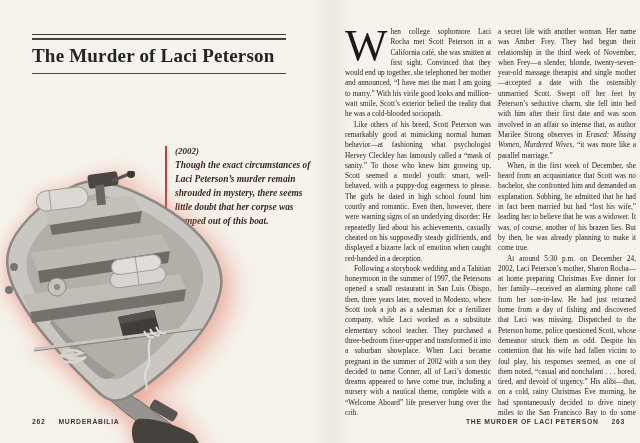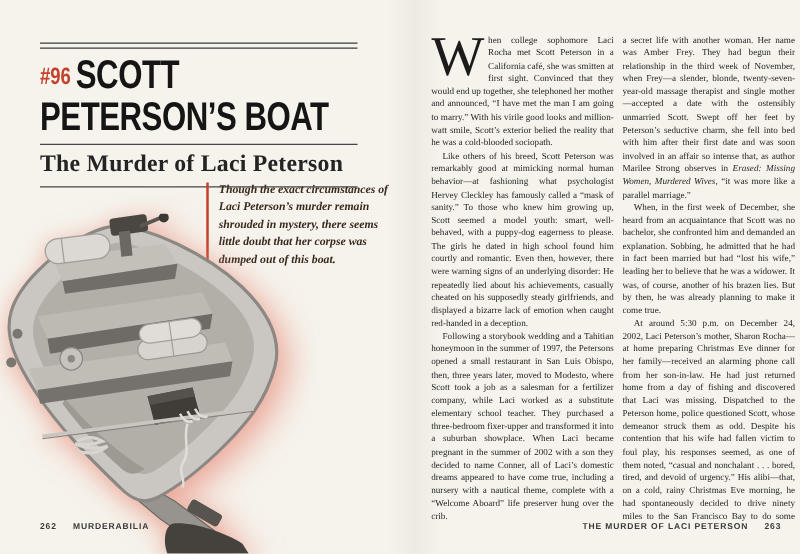--- a/index.html
+++ b/index.html
@@ -74,30 +74,27 @@
 </style>
 </head>
 <body>
 
 <div class="spread">
   <div class="gutter"></div>
 
   <div>
     <div class="headline-block">
       <div class="rule-double"></div>
-      <h1 class="title">
-        <span class="title-line"><span class="chap-num accent" style="color: rgb(196, 64, 44);">#96</span><span>SCOTT</span></span>
-        <span class="title-line"><span>PETERSON’S BOAT</span></span>
-      </h1>
       <div class="rule-thin"></div>
       <h2 class="subtitle">The Murder of Laci Peterson</h2>
       <div class="rule-thin"></div>
     </div>
 
     <aside class="pull-quote accent-border" style="border-left-color: rgb(196, 64, 44);">
+      <div class="pq-year">(2002)</div>
       <div class="pq-text">Though the exact circumstances of Laci Peterson’s murder remain shrouded in mystery, there seems little doubt that her corpse was dumped out of this boat.</div>
     </aside>
 
     <div class="boat-photo">
       <svg viewBox="0 0 240 272" width="240" height="272">
 
         <g>
           <polygon points="112,214 140,230 172,254 162,268 128,244 104,224" fill="#97948f" stroke="#6e6b66" stroke-width="1"></polygon>
           <rect x="150" y="234" width="28" height="11" rx="3" fill="#57544f" transform="rotate(30 164 239)"></rect>
           <path d="M138,248 C152,246 178,254 194,264 L199,272 L134,272 C130,262 132,250 138,248 Z" fill="#45423e"></path>

